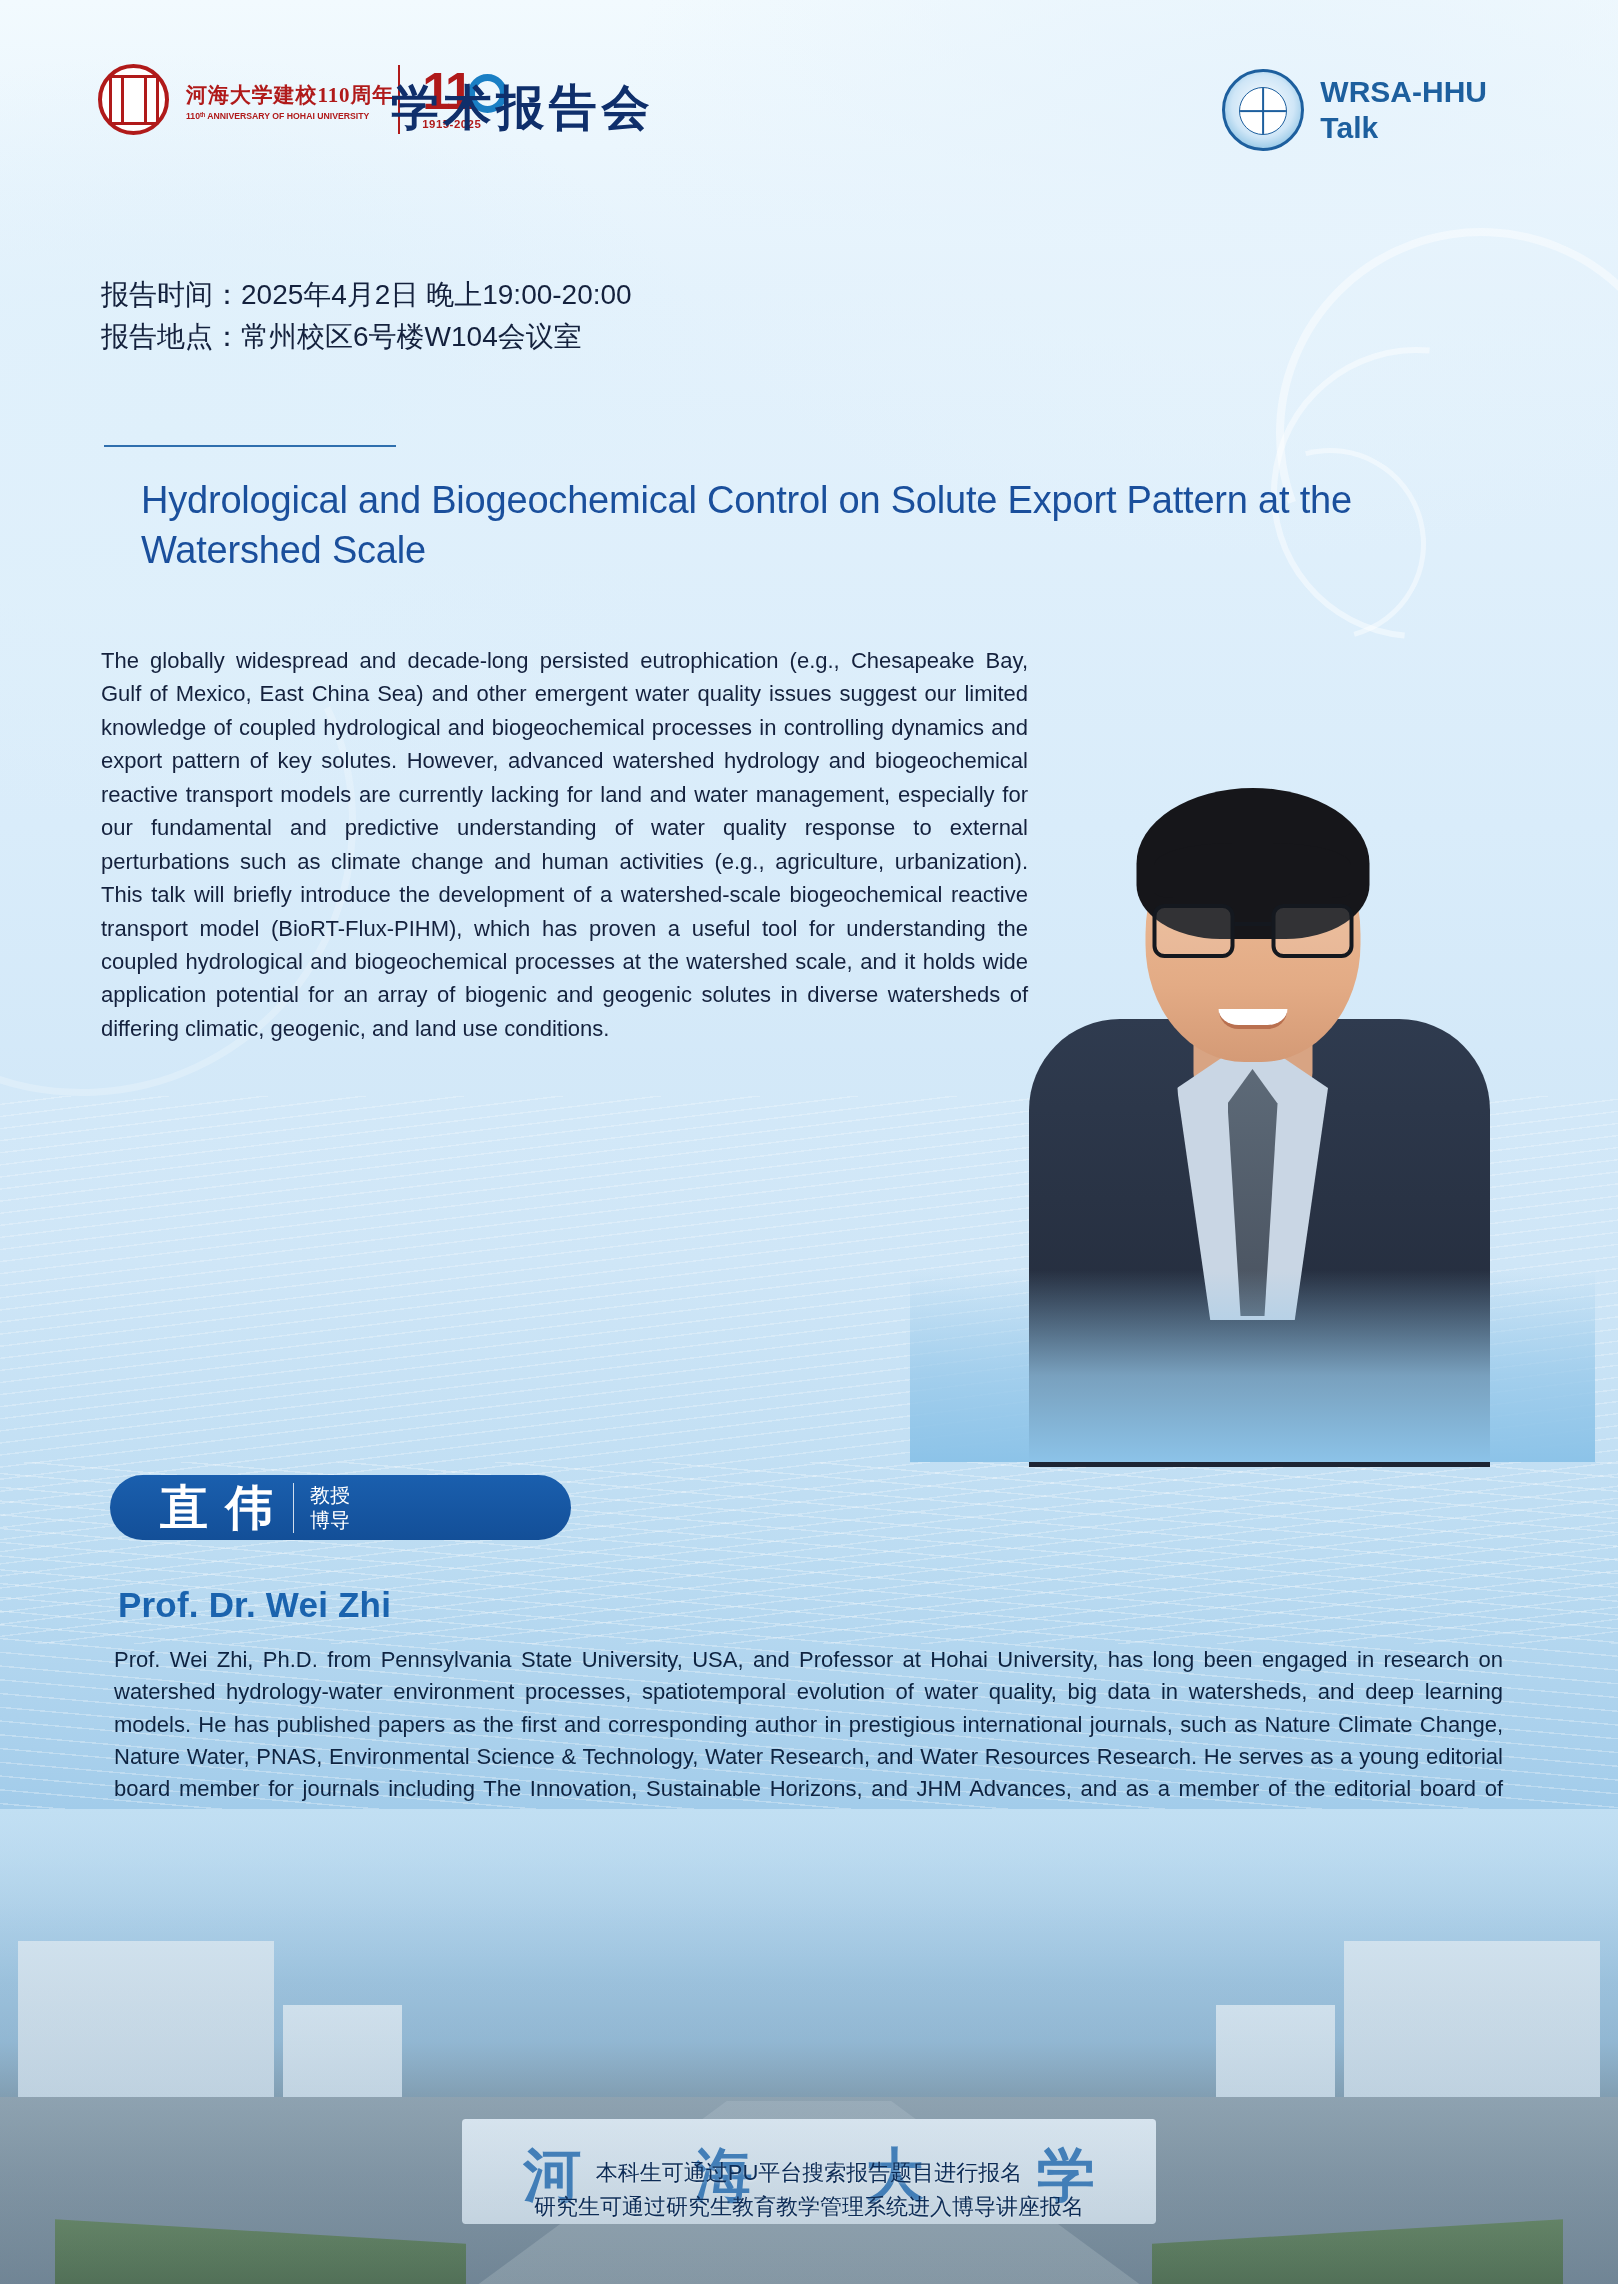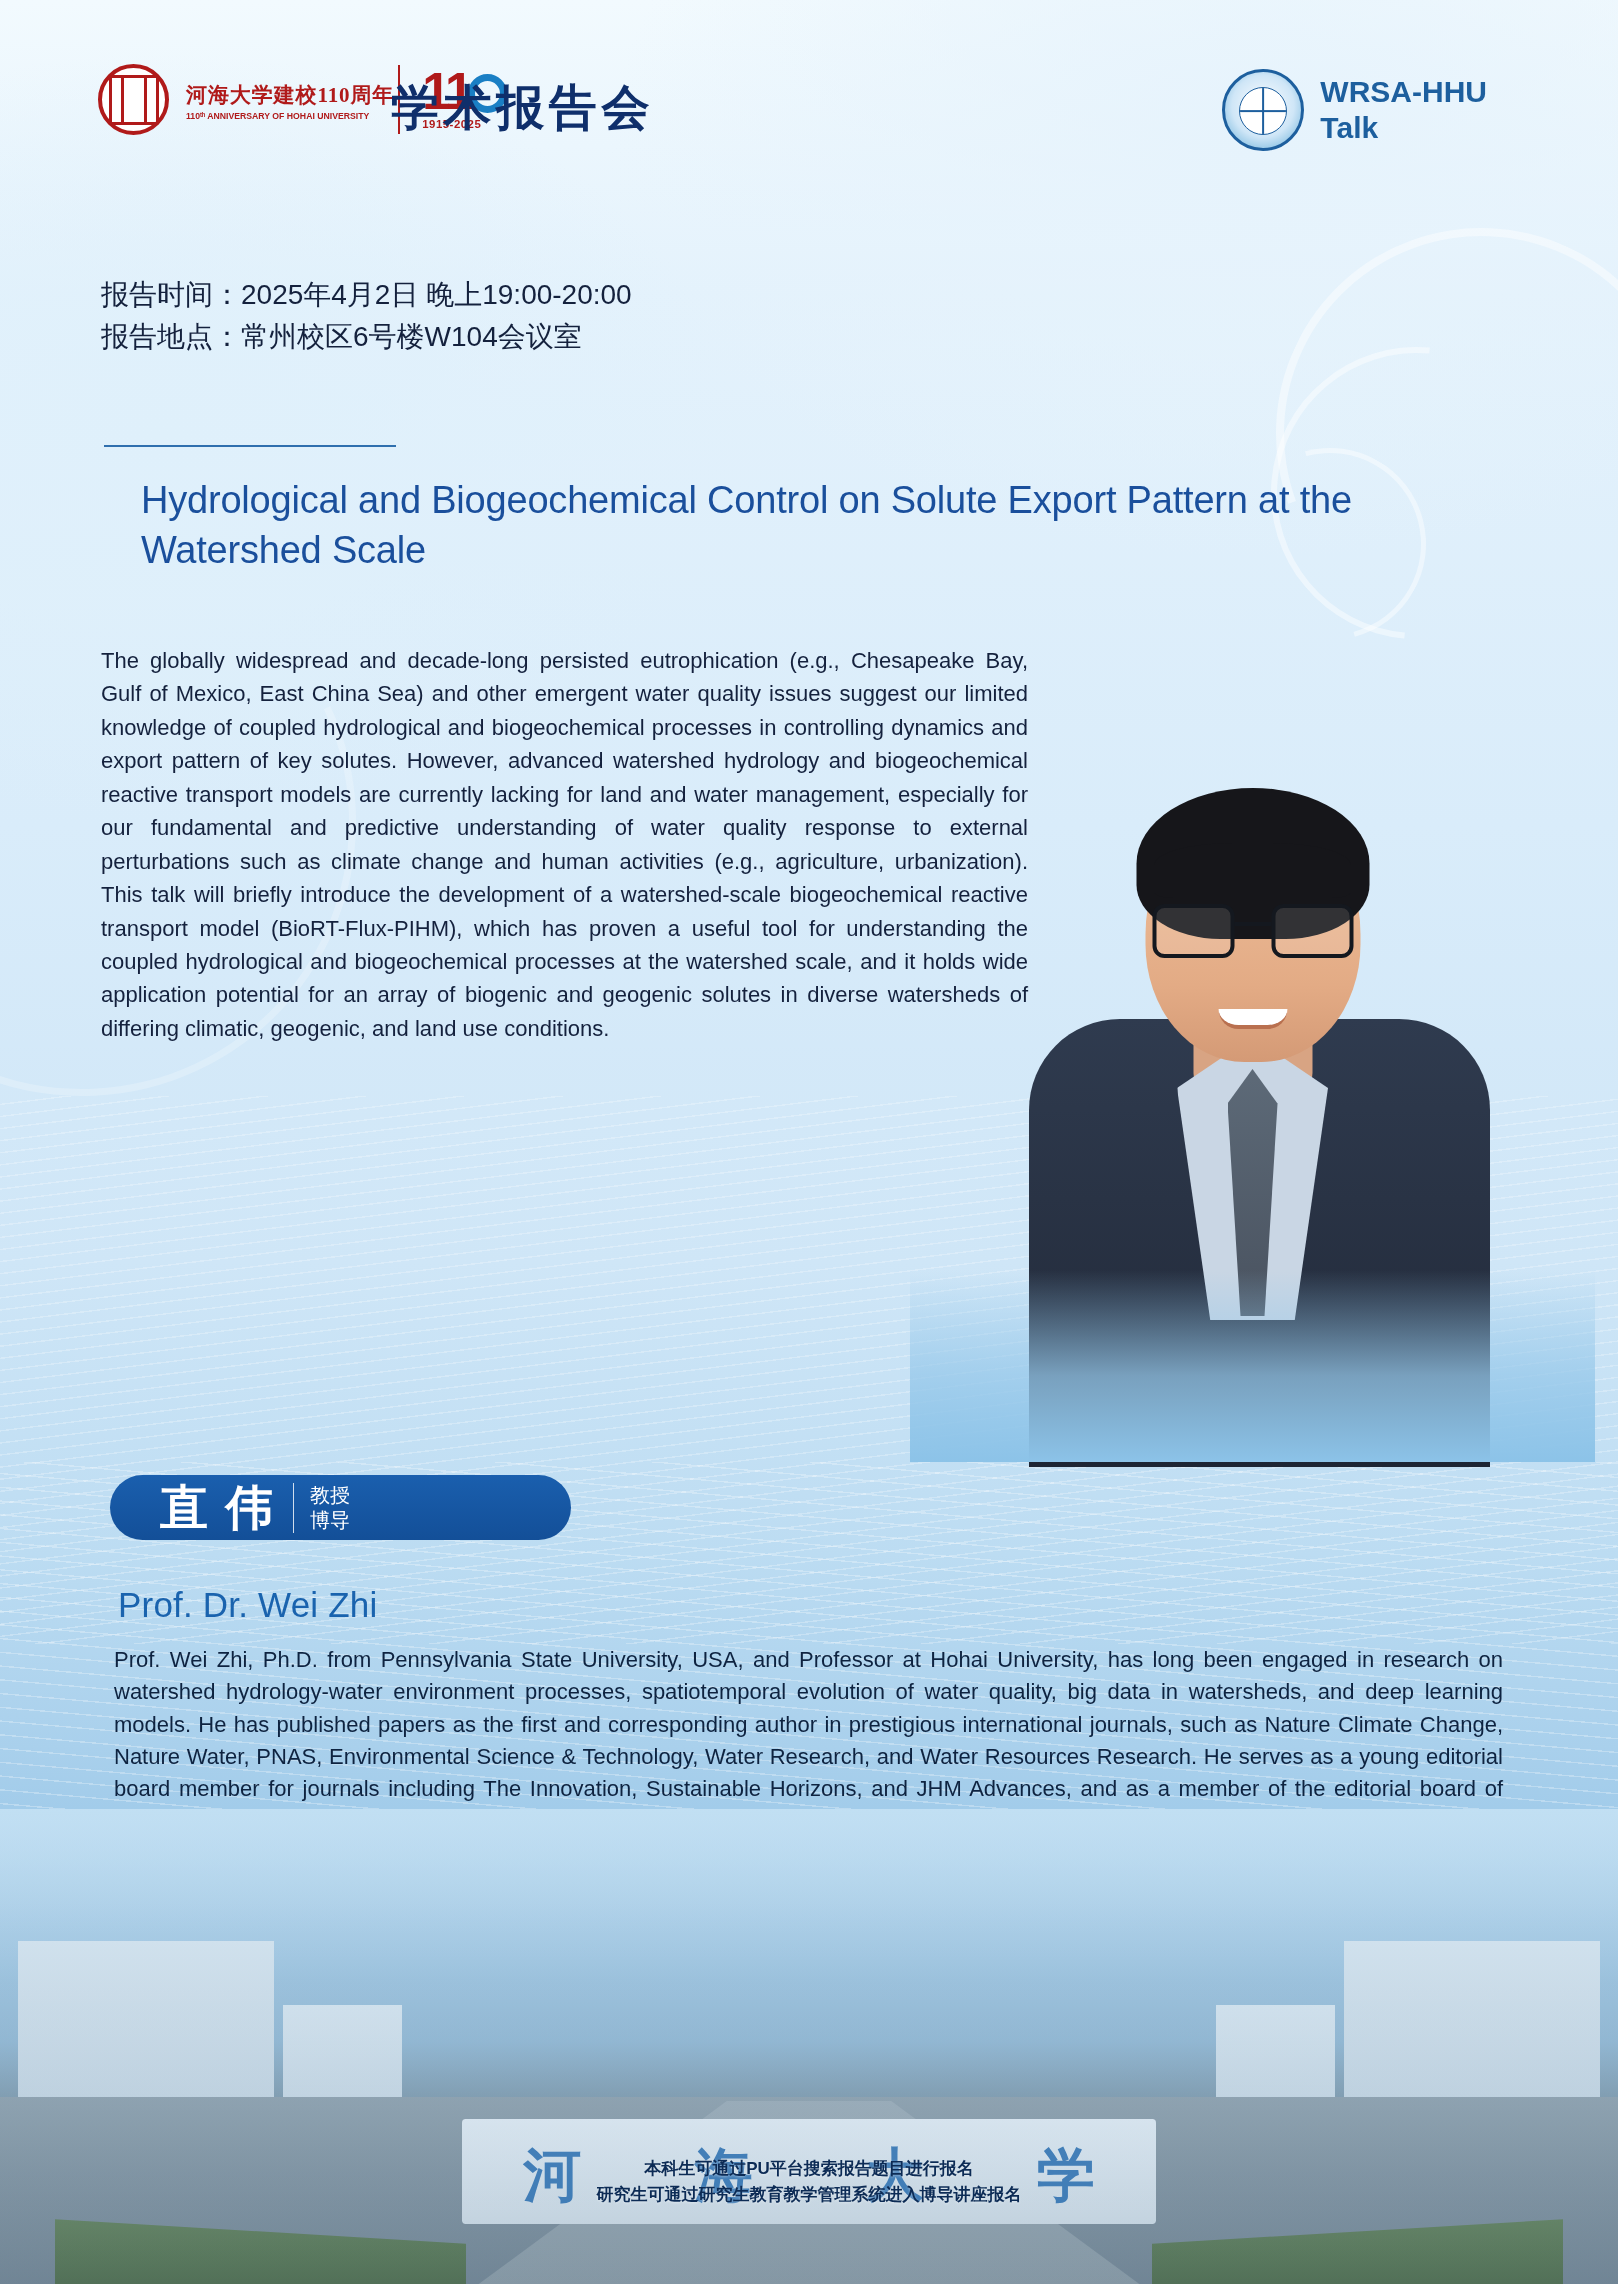--- a/index.html
+++ b/index.html
@@ -366,21 +366,21 @@
     line-height: 1.25;
     font-family: Liberation Sans, sans-serif;
     white-space: nowrap;
   }
   .prof-name {
     position: absolute;
     left: 118px;
     top: 1585px;
     color: #1a63ae;
     font-size: 35px;
-    font-weight: normal;
+    font-weight: bold;
     letter-spacing: 0.2px;
   }
   .bio {
     position: absolute;
     left: 114px;
     top: 1644px;
     width: 1389px;
     color: #0e2340;
     font-size: 22px;
     line-height: 1.47;
@@ -441,23 +441,23 @@
     position:absolute; inset:0;
     background: linear-gradient(180deg, rgba(200,226,244,0.55) 0%, rgba(160,200,230,0.25) 35%, rgba(120,170,210,0.18) 100%);
   }
 
   .signup {
     position: absolute;
     left: 0; right: 0;
     top: 2156px;
     text-align: center;
     color: #0c2b55;
-    font-size: 17px;
+    font-size: 22px;
     line-height: 1.55;
-    font-weight: bold;
+    font-weight: normal;
     text-shadow: 0 0.9px 2.7px rgba(255,255,255,.45);
   }
 </style>
 </head>
 <body>
 
 <div class="poster">
 
   <div class="swirl s1"></div>
   <div class="swirl s2"></div>

